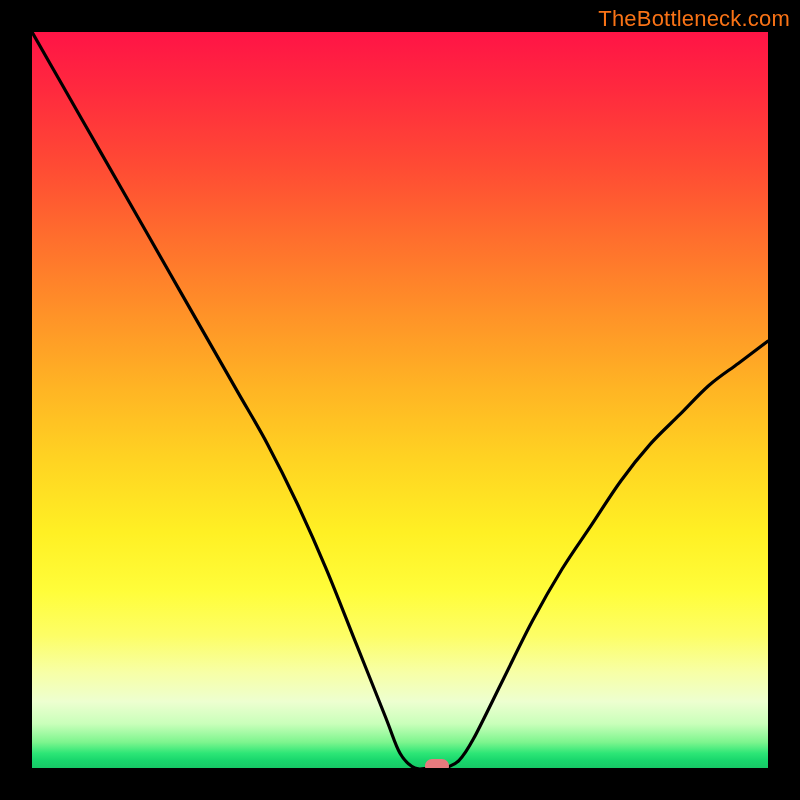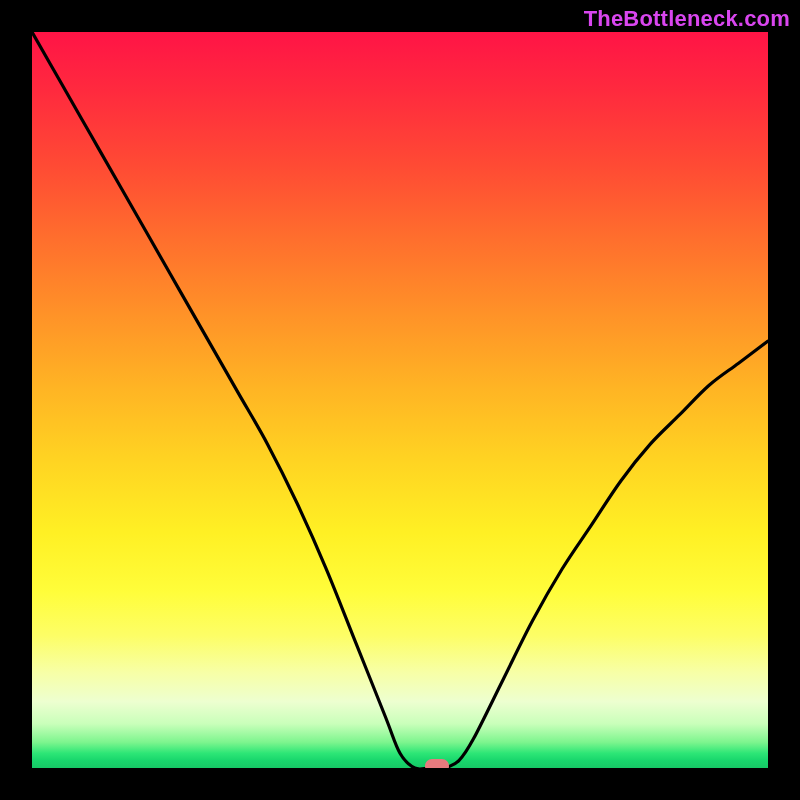--- a/index.html
+++ b/index.html
@@ -58,23 +58,23 @@
     width: 24px;
     height: 14px;
     border-radius: 7px;
     background: #e77a7e;
     transform: translate(-50%, -50%);
   }
   .watermark {
     position: absolute;
     top: 6px;
     right: 10px;
-    color: #d946ef;
+    color: #f97316;
     font-size: 22px;
-    font-weight: 700;
+    font-weight: 400;
     letter-spacing: 0.2px;
     white-space: nowrap;
   }
 </style>
 </head>
 <body>
 
 <div class="frame">
   <div class="watermark">TheBottleneck.com</div>
 

